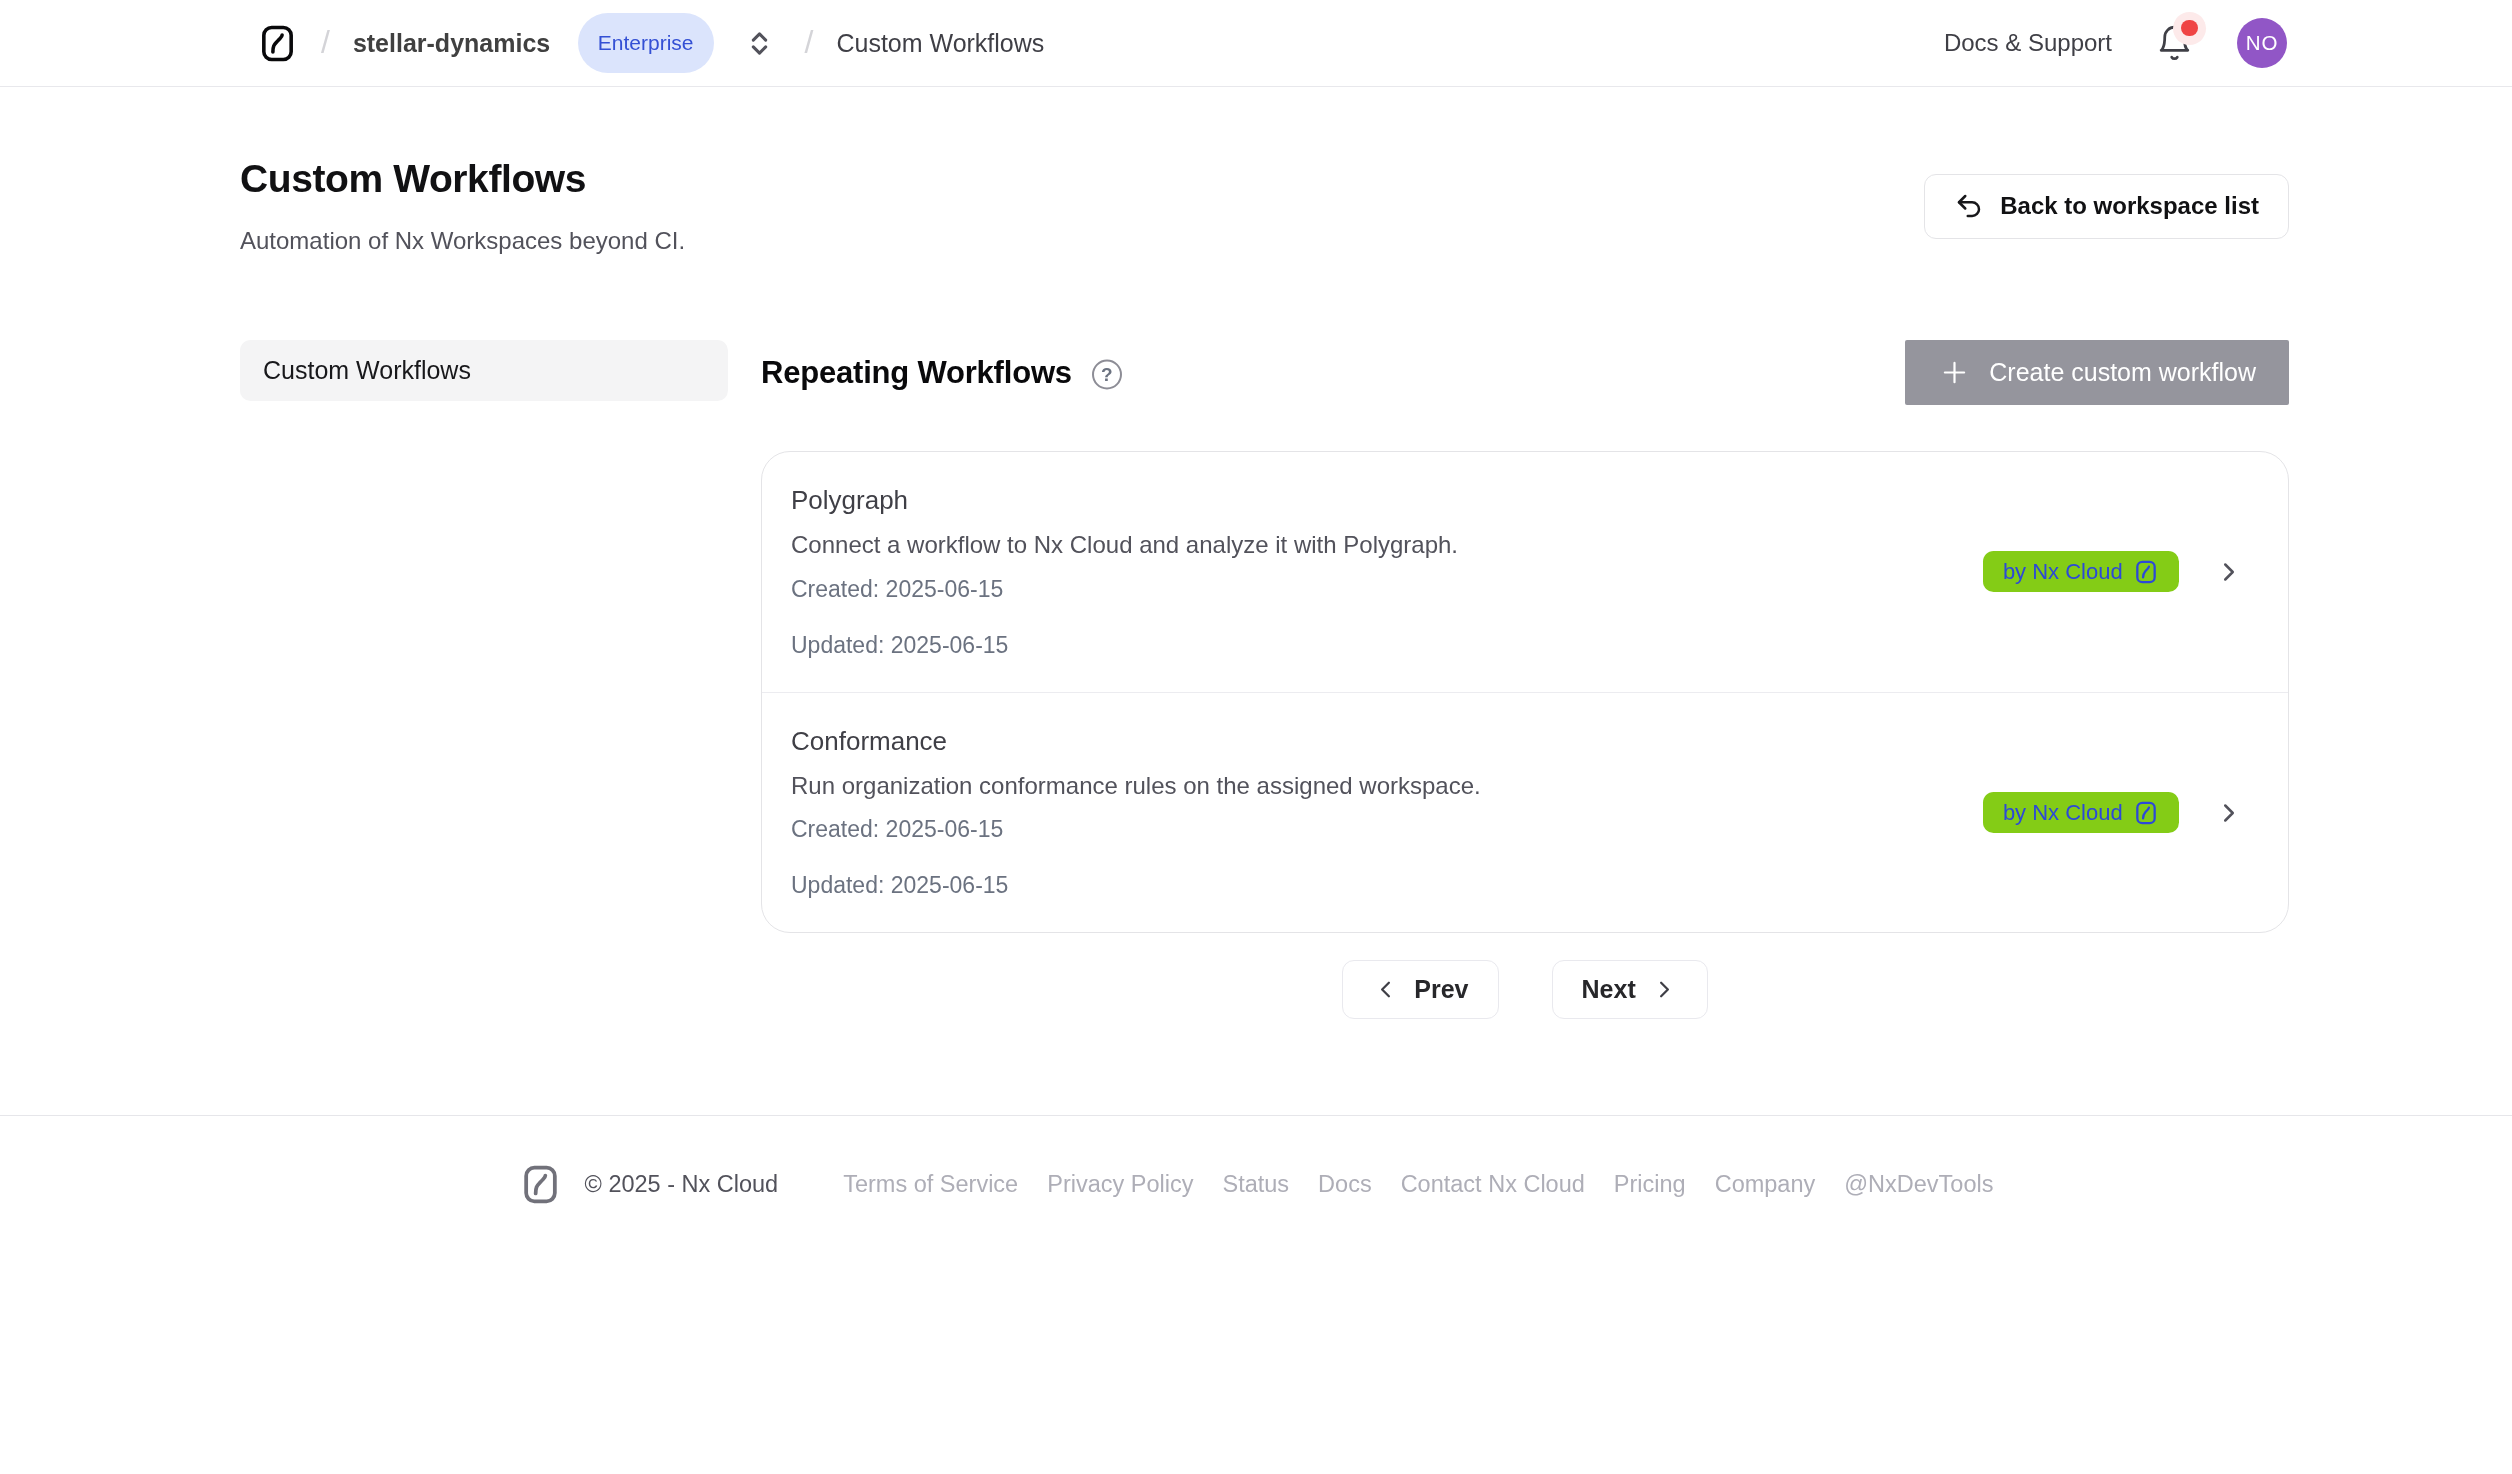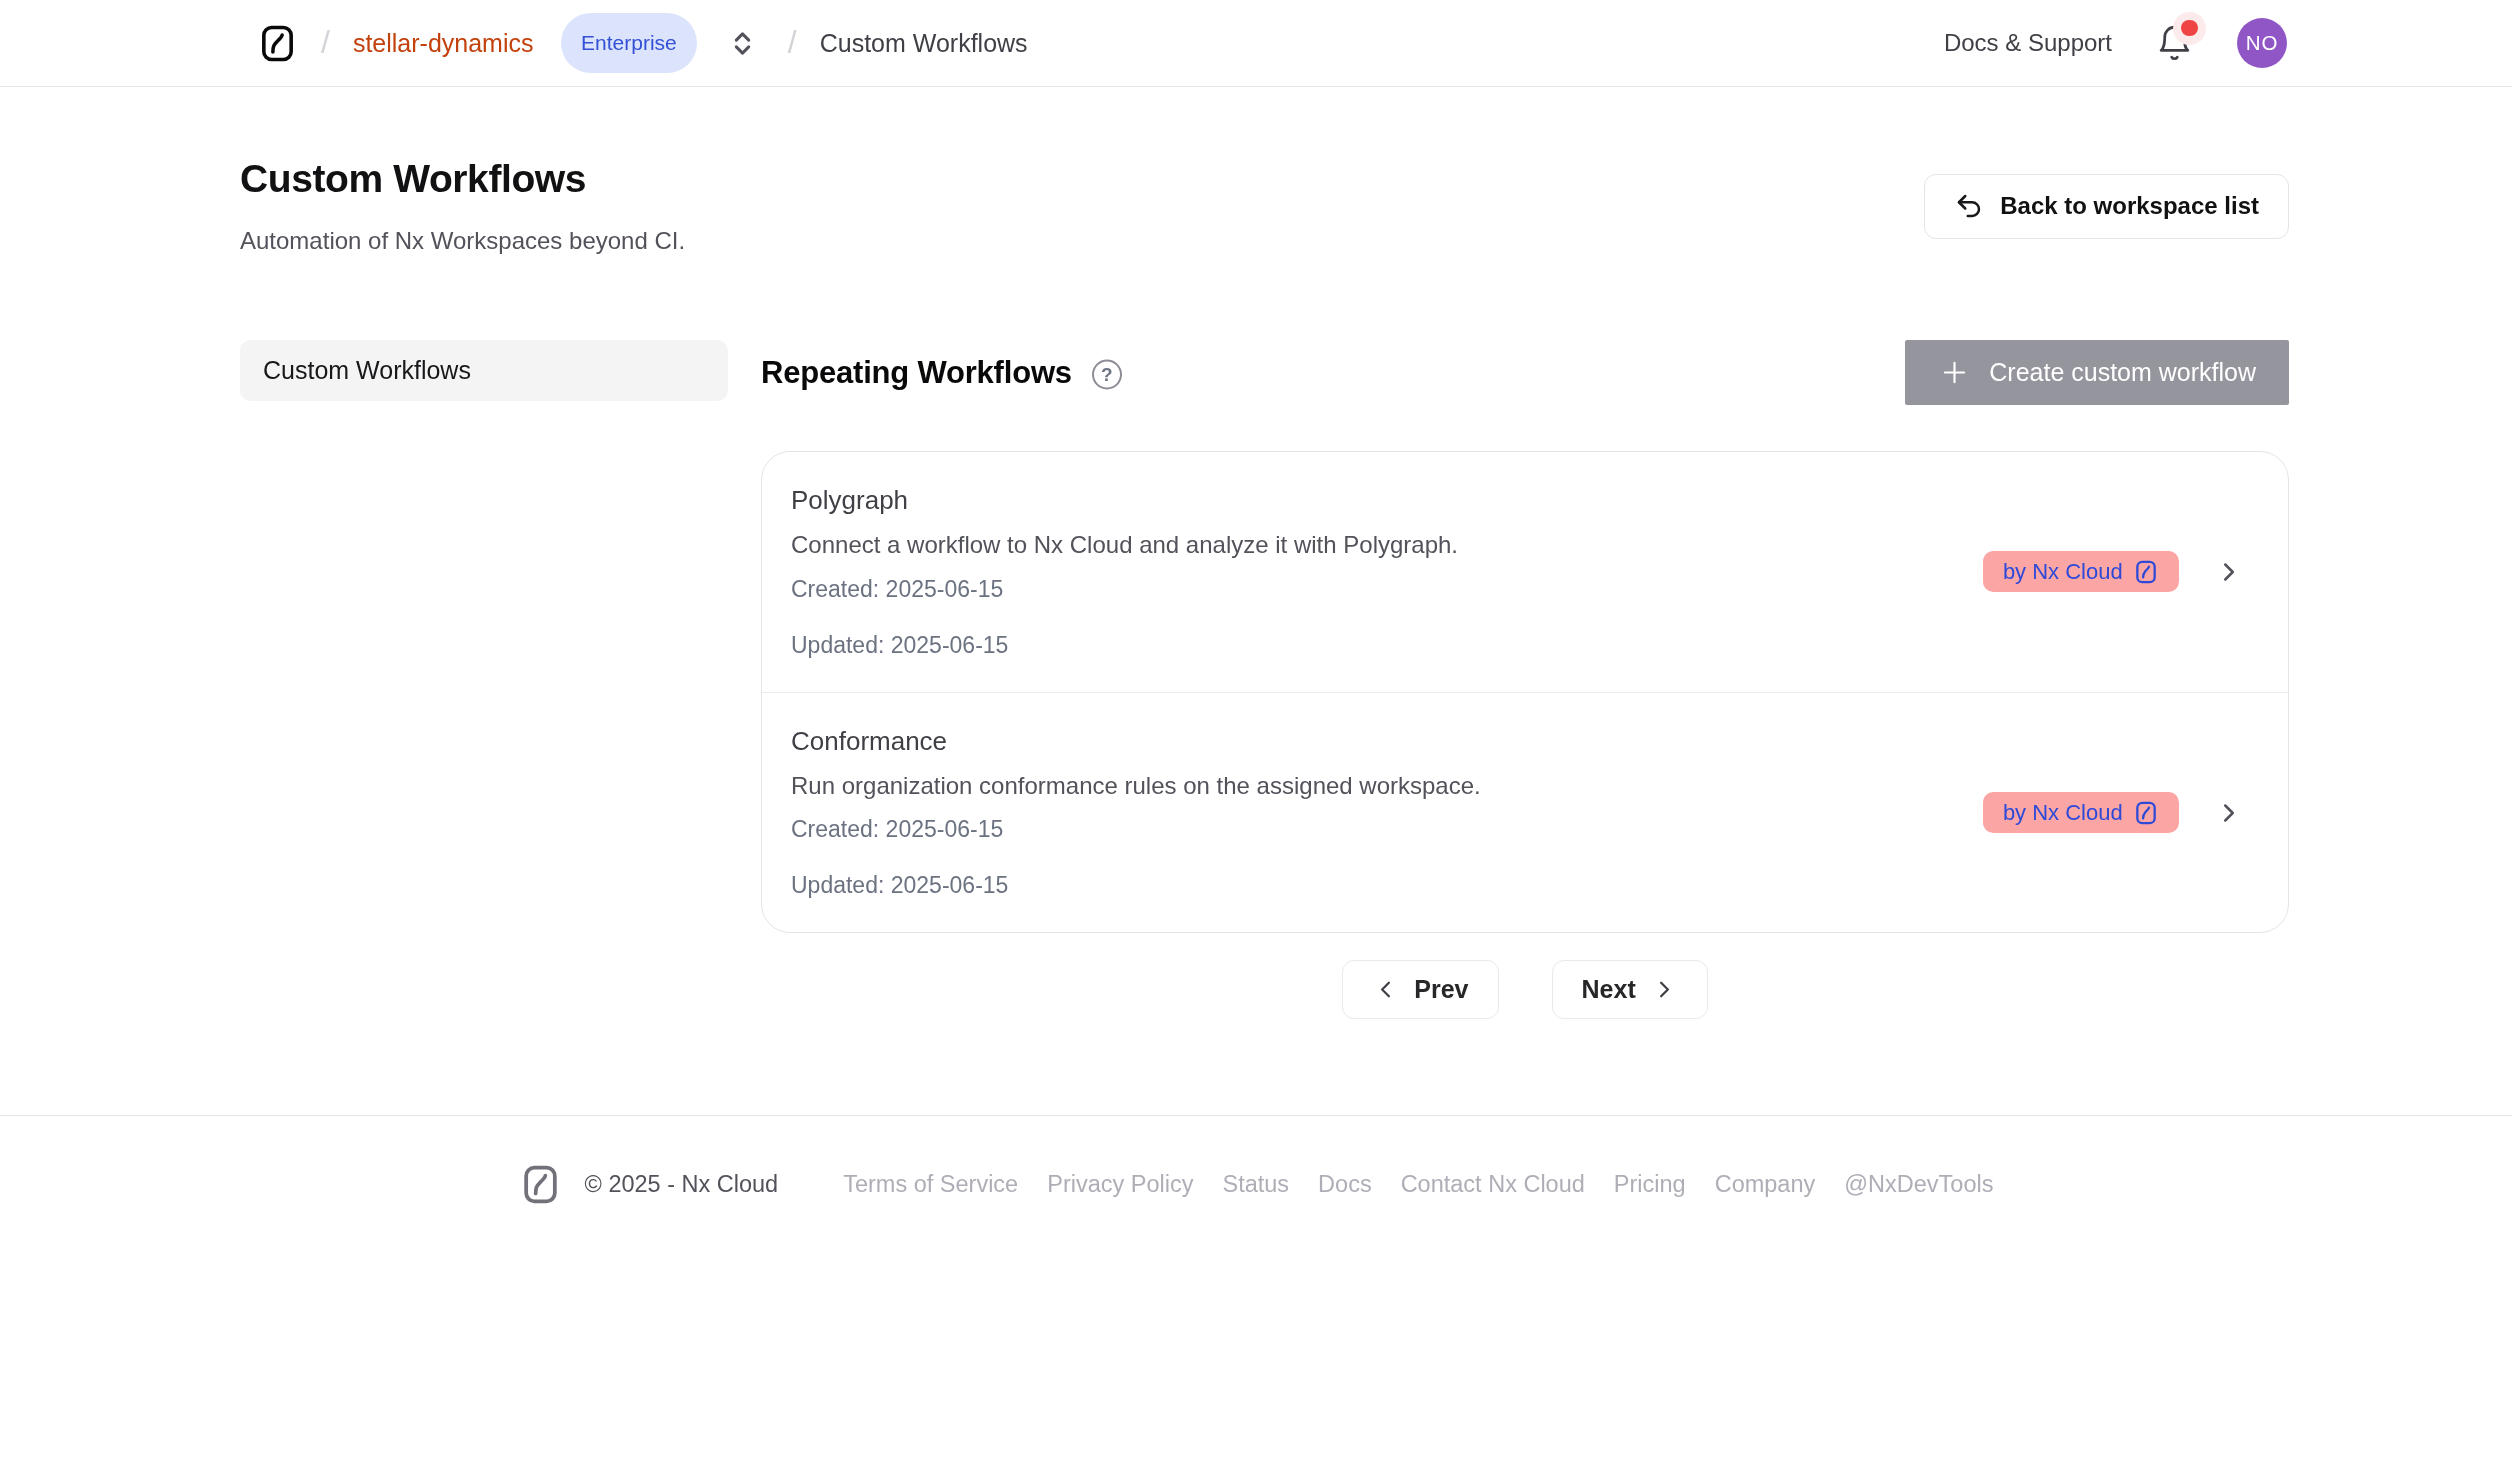--- a/index.html
+++ b/index.html
@@ -18,21 +18,21 @@
     height: 87px;
     padding: 0 225px 0 257px;
     border-bottom: 1.5px solid #e8e8ec;
     display: flex; align-items: center; justify-content: space-between;
     background: #fff;
   }
   .crumbs { display: flex; align-items: center; gap: 23px; }
   .nx-logo { width: 41px; height: 41px; color: #09090b; display: inline-flex; }
   .nx-logo svg { width: 100%; height: 100%; }
   .crumb-sep { color: #d4d4d8; font-size: 32px; font-weight: 300; transform: translateY(-1.5px); }
-  .ws-name { font-size: 25px; font-weight: 400; color: #c2410c; }
+  .ws-name { font-size: 25px; font-weight: 700; color: #404040; }
   .badge-enterprise {
     background: #dbe4fc; color: #3450d4;
     font-size: 21px; font-weight: 500;
     padding: 18px 20px; border-radius: 759px;
     margin-left: 4.6px;
   }
   .switcher { width: 33px; height: 33px; color: #52525b; display: inline-flex; margin: 0 6px; cursor: pointer; }
   .crumb-page { font-size: 25px; font-weight: 500; color: #3f3f46; }
 
   .nav-right { display: flex; align-items: center; gap: 43px; }
@@ -110,21 +110,21 @@
     padding: 33px 30px 33px 29px;
     cursor: pointer;
   }
   .wf-row + .wf-row { border-top: 1.5px solid #ececf0; }
   .wf-title { font-size: 26px; font-weight: 500; color: #3f3f46; }
   .wf-desc { font-size: 24px; color: #52525b; margin-top: 15px; }
   .wf-meta { display: flex; gap: 29px; font-size: 23px; color: #6b7280; margin-top: 16.7px; flex-direction: column; }
   .wf-right { display: flex; align-items: center; gap: 35px; padding-right: 13.7px; }
   .pill {
     display: inline-flex; align-items: flex-start; gap: 10.6px;
-    background: #fca5a5; color: #2c49d8;
+    background: #84cc16; color: #2c49d8;
     font-size: 22px; font-weight: 500;
     padding: 7.6px 20px; border-radius: 10.6px;
     white-space: nowrap;
   }
   .pill svg { width: 26px; height: 26px; }
   .row-chevron { width: 30px; height: 30px; color: #52525b; }
 
   .pagination { display: flex; justify-content: center; gap: 53px; margin-top: 27px; }
   .page-btn {
     display: inline-flex; align-items: center; gap: 15px;

